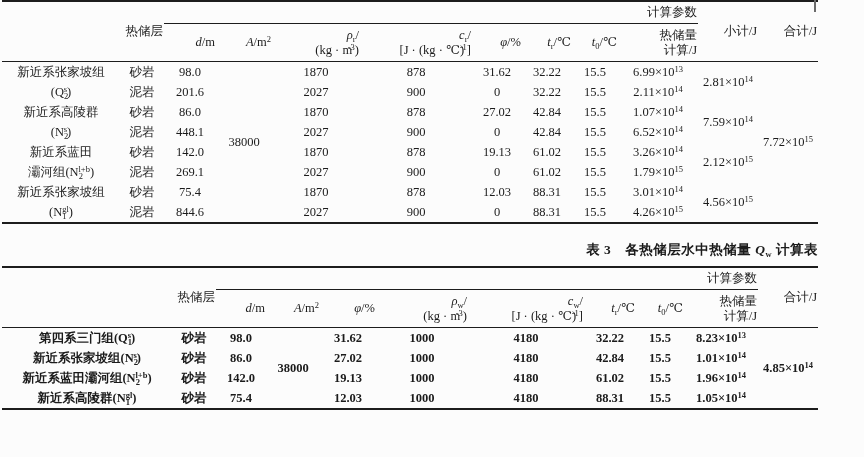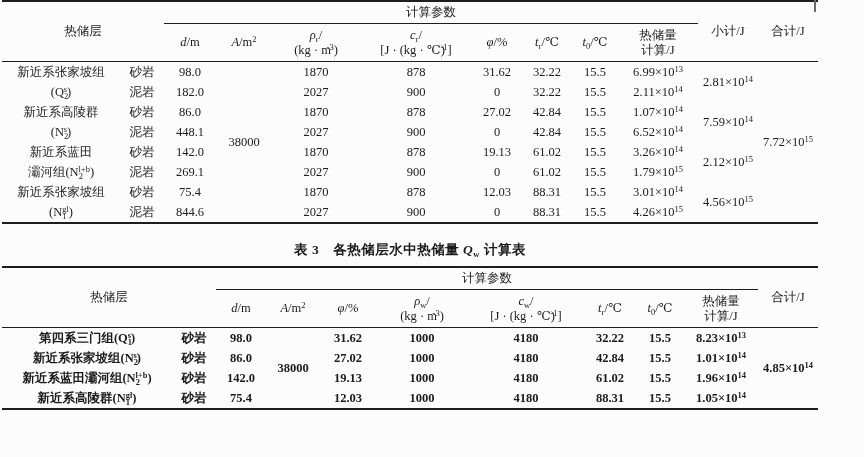--- a/index.html
+++ b/index.html
@@ -15,21 +15,21 @@
   }
   .tbl-title .tno{margin-right:14px;}
   table{
     border-collapse:collapse;table-layout:fixed;width:816px;margin-left:2px;
     border-top:2px solid #1d1d1d;border-bottom:2.5px solid #1d1d1d;
   }
   th,td{
     padding:0 1px;text-align:center;vertical-align:middle;
     font-weight:normal;font-size:12.5px;line-height:1.2;color:#1b1b1b;
   }
-  th{white-space:pre-line;}
+  th{white-space:pre-line;text-align:right;}
   tr.hdr1 th{height:21px;}
   tr.hdr2 th{height:37px;}
   th.params{border-bottom:1.2px solid #1d1d1d;}
   tr.hdr2 th, th.span2{border-bottom:1.8px solid #1d1d1d;}
   tbody td{height:20px;}
   #t3 tbody td{height:20px;font-weight:bold;}
   sub,sup{font-size:8.5px;line-height:0;}
   sup{vertical-align:4px;}
   sub{vertical-align:-3px;}
   sub + sup{margin-left:-0.52em;}
@@ -92,21 +92,21 @@
         <td>31.62</td>
         <td>32.22</td>
         <td>15.5</td>
         <td>6.99×10<sup>13</sup></td>
         <td rowspan="2">2.81×10<sup>14</sup></td>
         <td rowspan="8">7.72×10<sup>15</sup></td>
       </tr>
       <tr>
         <td>(Q<sub>2</sub><sup>s</sup>)</td>
         <td>泥岩</td>
-        <td>182.0</td>
+        <td>201.6</td>
         <td>2027</td>
         <td>900</td>
         <td>0</td>
         <td>32.22</td>
         <td>15.5</td>
         <td>2.11×10<sup>14</sup></td>
       </tr>
       <tr>
         <td>新近系高陵群</td>
         <td>砂岩</td>
@@ -172,21 +172,21 @@
         <td>2027</td>
         <td>900</td>
         <td>0</td>
         <td>88.31</td>
         <td>15.5</td>
         <td>4.26×10<sup>15</sup></td>
       </tr>
     </tbody>
   </table>
 
-  <div class="tbl-title" style="margin-top:17px;">
+  <div class="tbl-title" style="margin-top:17px;text-align:right;">
     <span class="tno">表 3</span><span>各热储层水中热储量 <i>Q</i><sub>w</sub> 计算表</span>
   </div>
 
   <table id="t3">
     <colgroup>
       <col style="width:170px">
         <col style="width:44px">
         <col style="width:50px">
         <col style="width:54px">
       <col style="width:56px">

